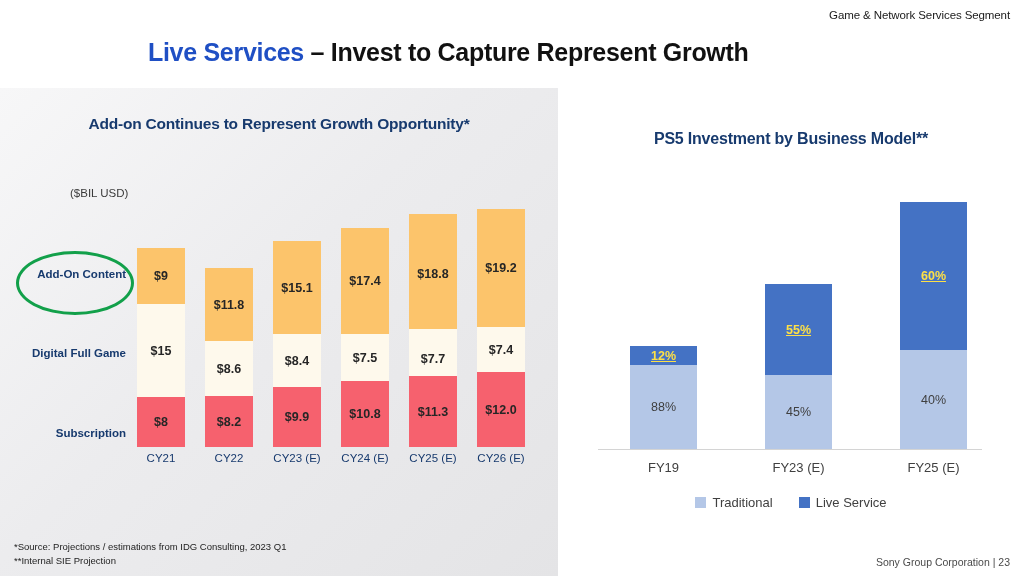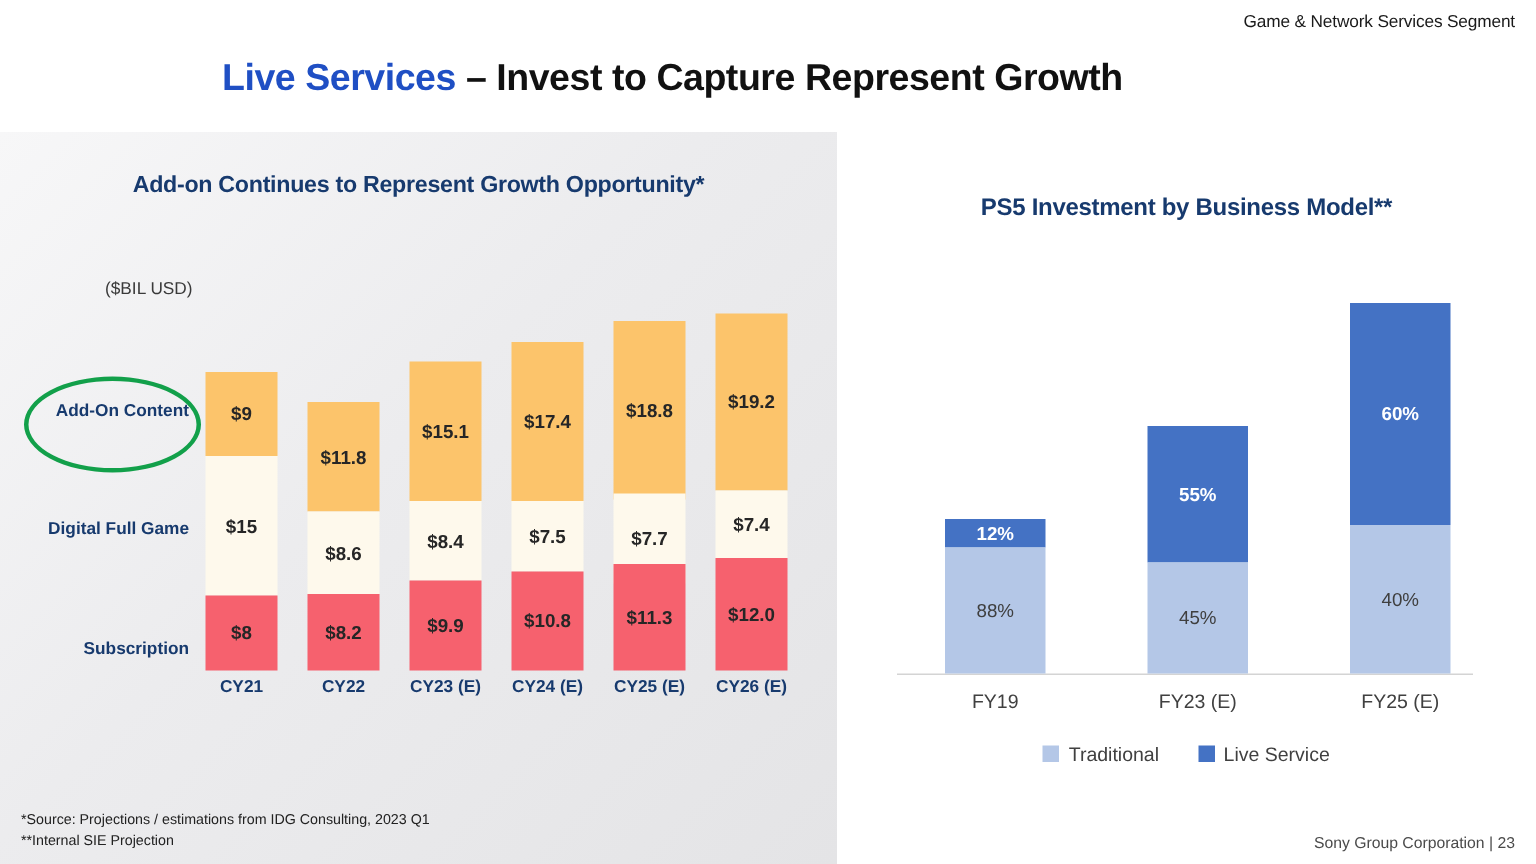--- a/index.html
+++ b/index.html
@@ -44,21 +44,21 @@
   .lchart{ position:absolute; left:0; top:0; width:558px; height:576px; }
   .lbar{ position:absolute; width:48px; }
   .seg{ position:absolute; left:0; width:100%;
         display:flex; align-items:center; justify-content:center;
         font-size:12.5px; font-weight:bold; color:#262626; }
   .seg.addon{ background:#FCC46B; }
   .seg.digital{ background:#FEF9EC; }
   .seg.sub{ background:#F6616E; }
   .lbar .xlabel{
     position:absolute; top:452px; left:50%; transform:translateX(-50%);
-    font-size:11.5px; font-weight:bold; color:#173A6E; white-space:nowrap;
+    font-size:11.5px; font-weight:normal; color:#173A6E; white-space:nowrap;
   }
 
   .cat-label{
     position:absolute; font-size:11.5px; font-weight:bold;
     color:#173A6E; white-space:nowrap; text-align:right;
   }
   .ellipse{
     position:absolute; left:16px; top:251px; width:118px; height:64px;
     border:3px solid #12A04A; border-radius:50%;
   }
@@ -77,21 +77,21 @@
   .rchart{ position:absolute; left:558px; top:0; width:466px; height:576px; }
   .raxis{
     position:absolute; left:40px; top:449px; width:384px; height:1px;
     background:#d4d4d4;
   }
   .rbar{ position:absolute; width:67px; }
   .rseg{ position:absolute; left:0; width:100%;
          display:flex; align-items:center; justify-content:center;
          font-size:12.5px; }
   .rseg.trad{ background:#B4C7E7; color:#3f3f3f; }
-  .rseg.live{ background:#4472C4; color:#ffffff; font-weight:bold; }
+  .rseg.live{ background:#4472C4; color:#fde047; font-weight:bold;text-decoration:underline; }
   .rbar .rxlabel{
     position:absolute; top:460px; left:50%; transform:translateX(-50%);
     font-size:13px; color:#404040; white-space:nowrap;
   }
   .legend{
     position:absolute; top:495px; left:558px; width:466px;
     display:flex; justify-content:center; gap:26px; align-items:center;
   }
   .legend-item{ display:flex; align-items:center; gap:6px; }
   .swatch{ width:11px; height:11px; }

